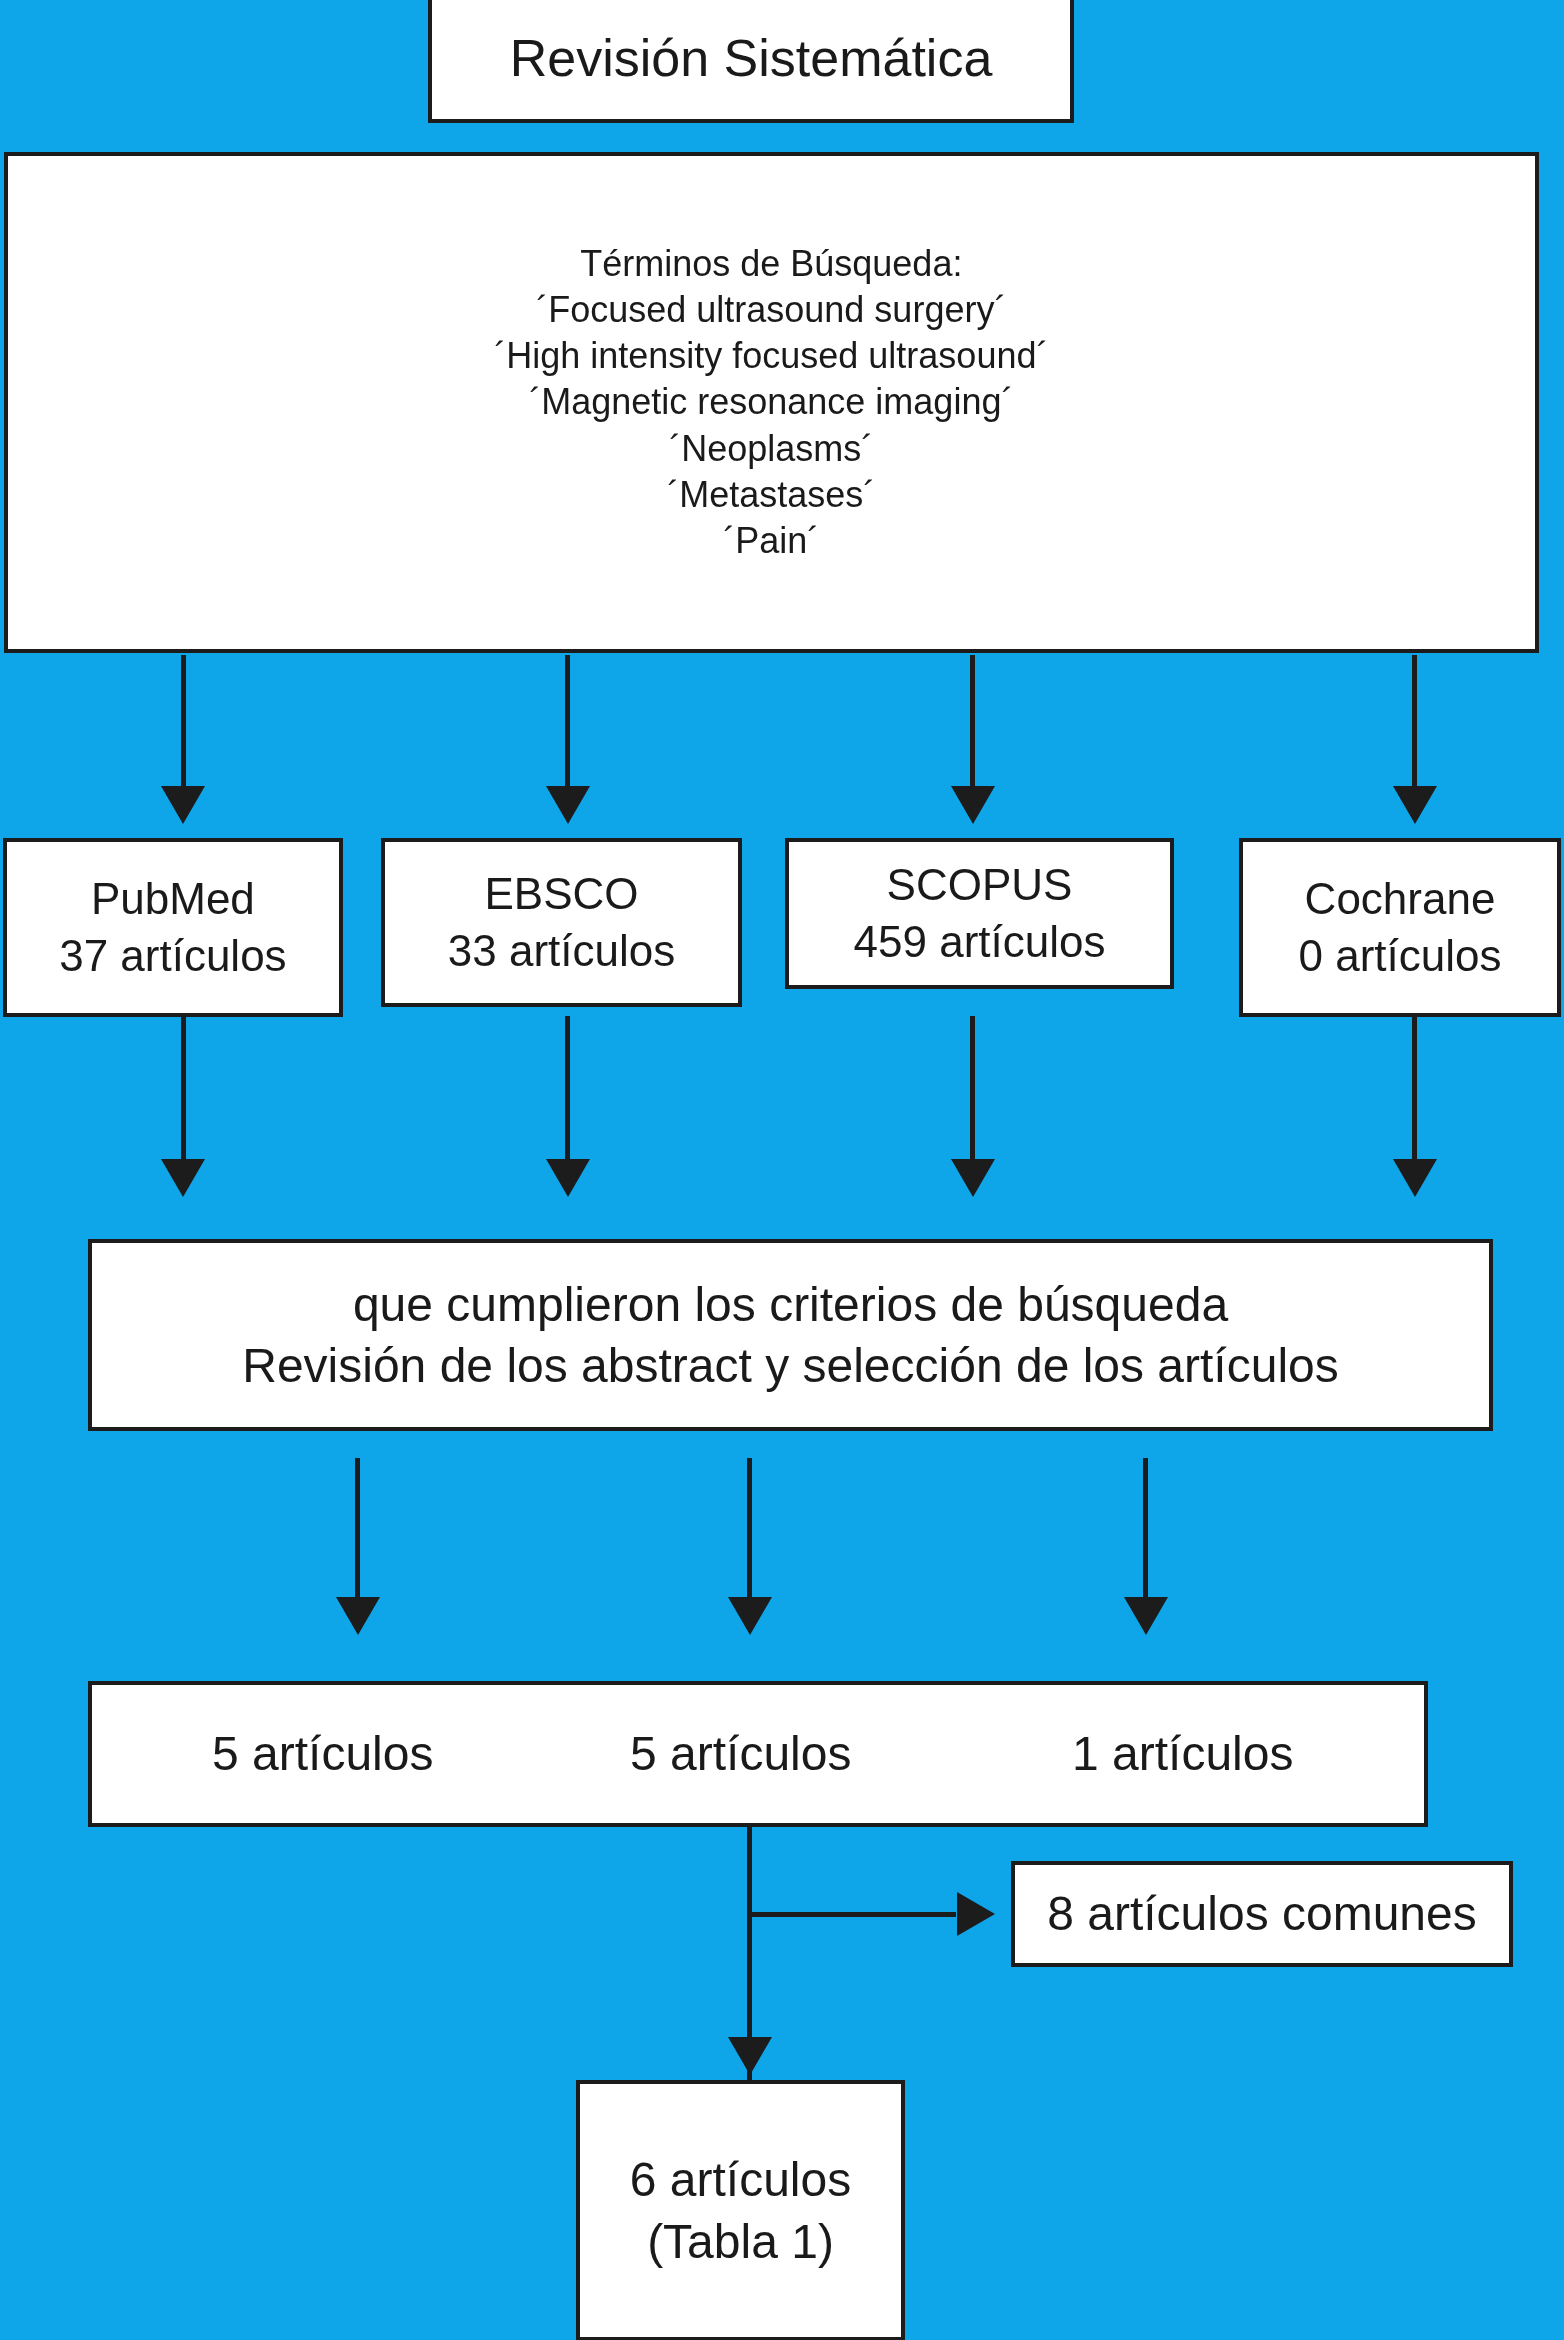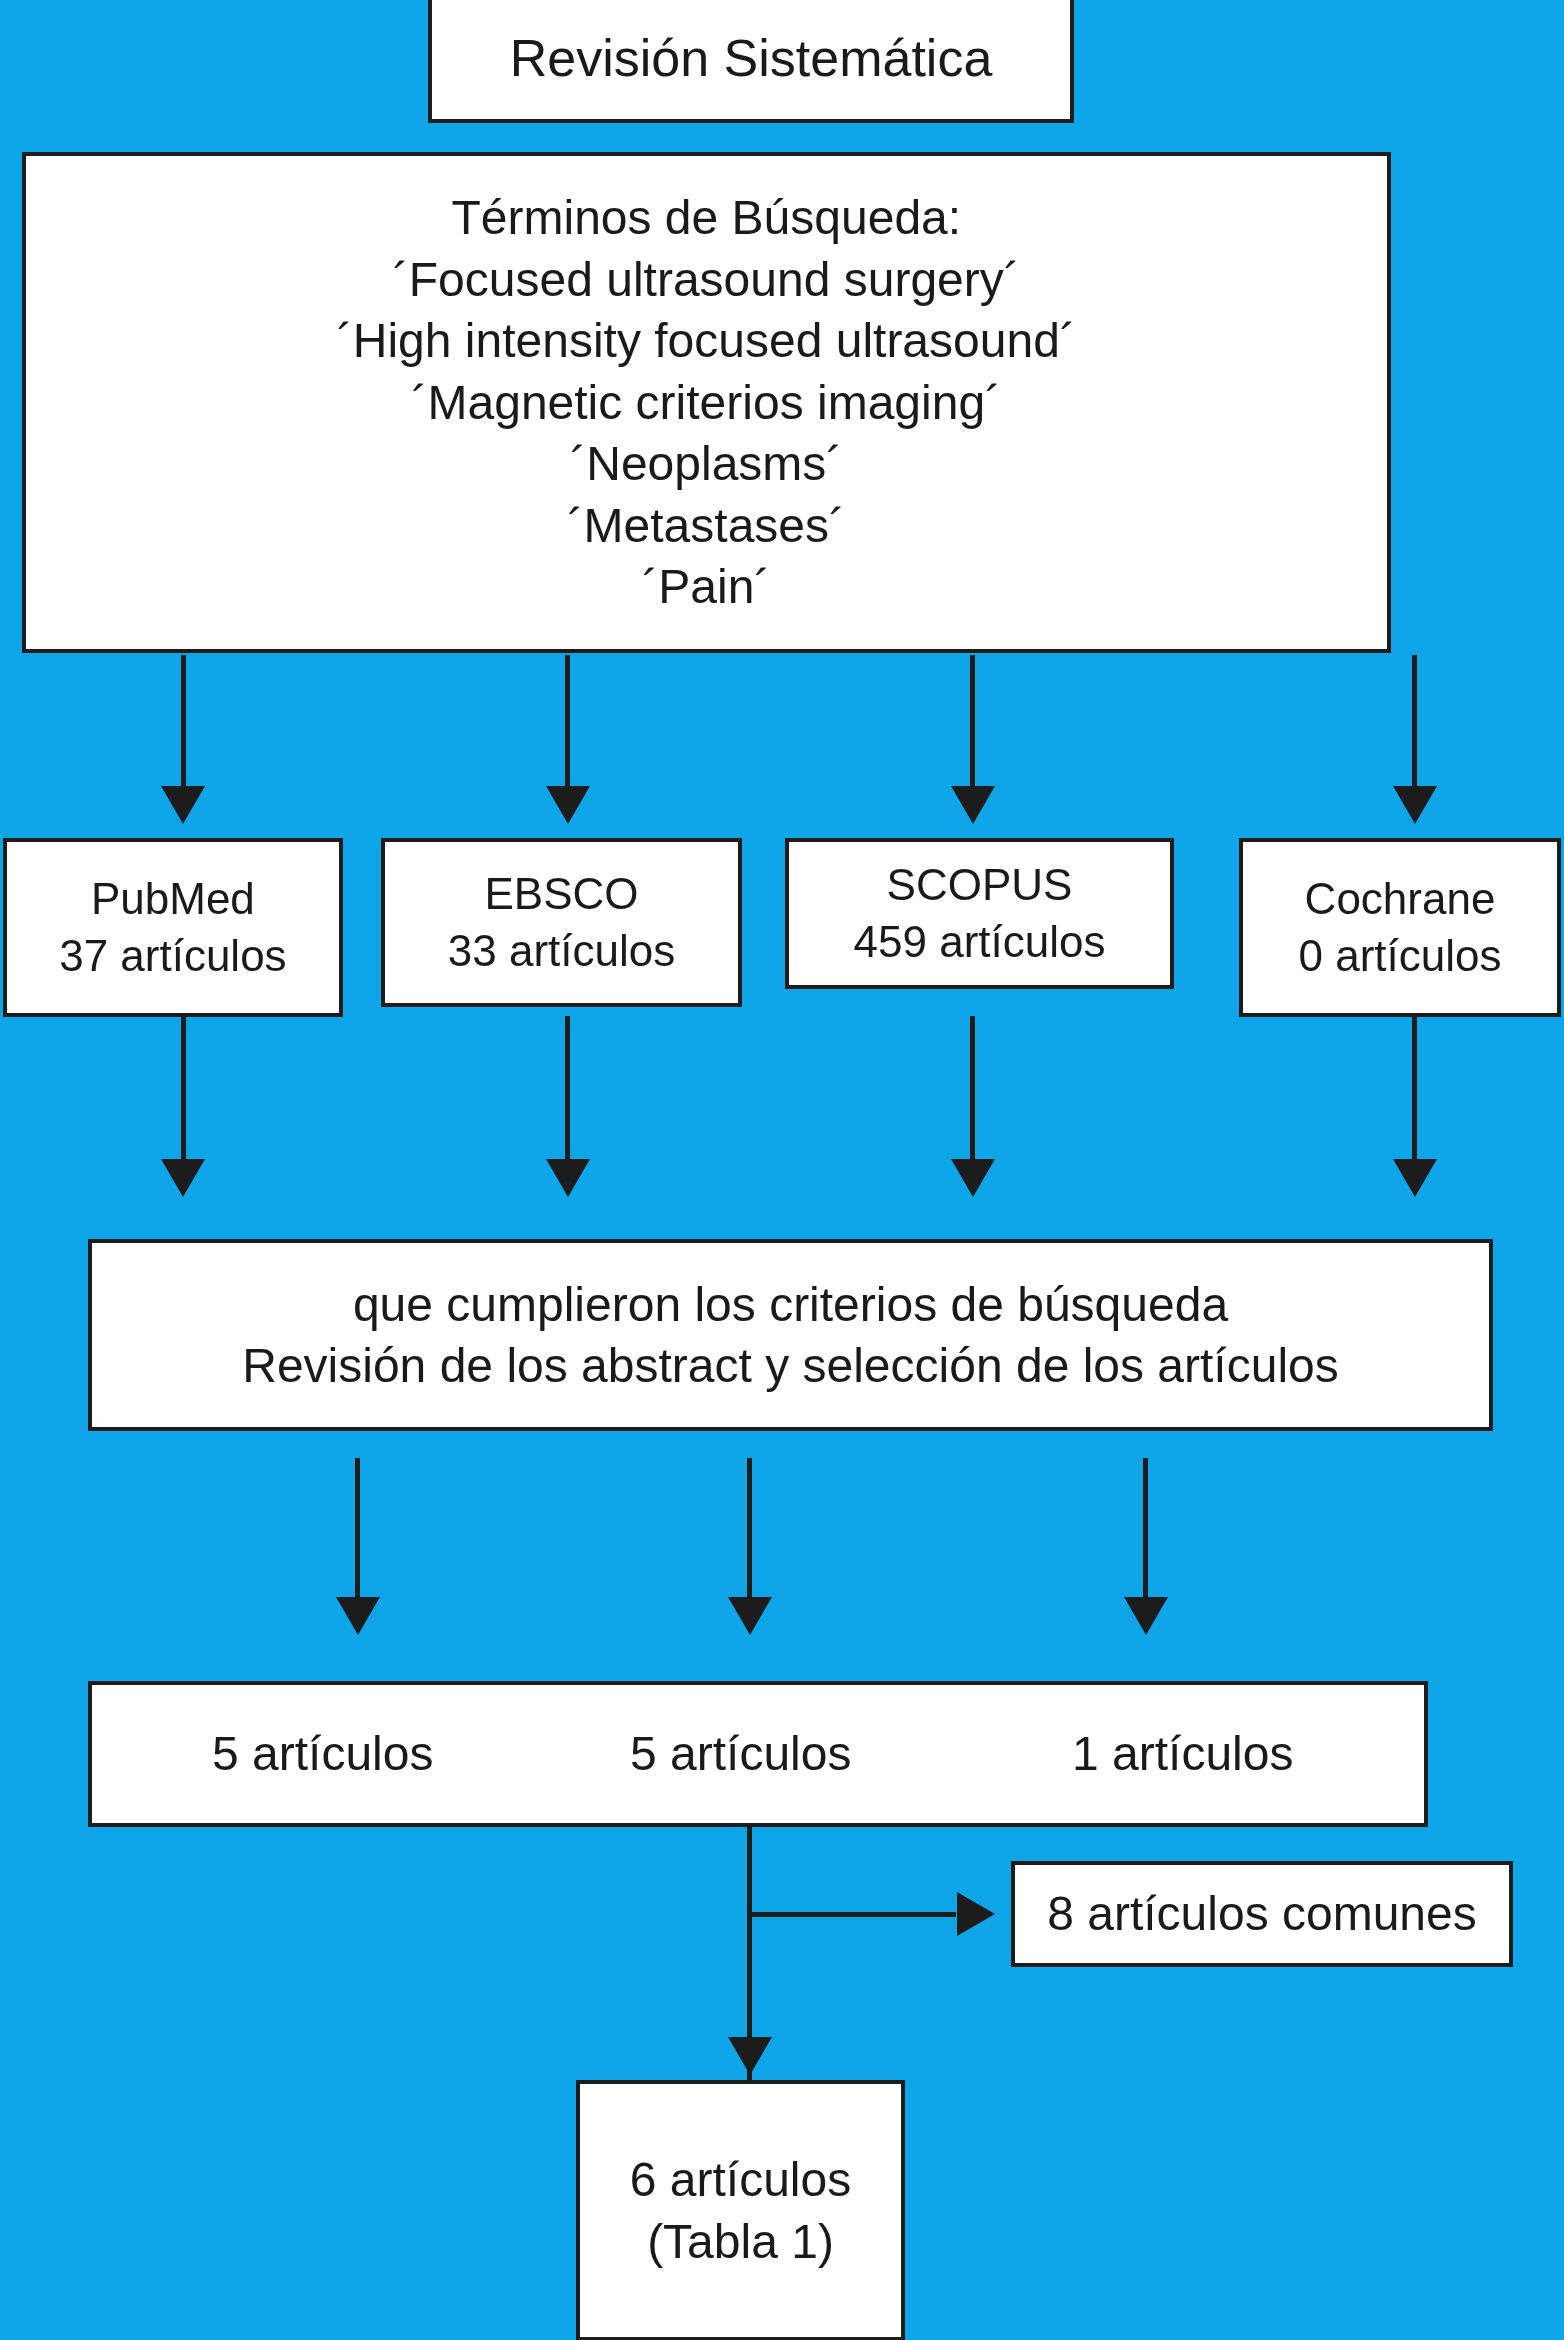--- a/index.html
+++ b/index.html
@@ -25,21 +25,21 @@
     flex-direction: column;
     align-items: center;
     justify-content: center;
     text-align: center;
     line-height: 1.28;
   }
   .node .ln { display: block; white-space: pre; }
 
   
   #title-box      { left: 428px;  top: -7.7px;   width: 646px;  height: 131px; font-size: 52px; }
-  #terms-box      { left: 3.8px;    top: 152px;  width: 1369px; height: 501px; font-size: 48px; margin-left: 18px; }
+  #terms-box      { left: 3.8px;    top: 152px;  width: 1535px; height: 501px; font-size: 36px; }
 
   #db-box-0       { left: 2.9px;    top: 838px;  width: 340px;  height: 179px; font-size: 44px; }
   #db-box-1       { left: 381px;  top: 838px;  width: 361px;  height: 169px; font-size: 44px; }
   #db-box-2       { left: 785px;  top: 838px;  width: 389px;  height: 151px; font-size: 44px; }
   #db-box-3       { left: 1239px; top: 838px;  width: 322px;  height: 179px; font-size: 44px; }
 
   #review-box     { left: 88px;   top: 1239px; width: 1405px; height: 192px; font-size: 48px; }
 
   #counts-box     { left: 88px;   top: 1681px; width: 1340px; height: 146px;
                     flex-direction: row; justify-content: flex-start; font-size: 48px; }
@@ -83,21 +83,21 @@
 <div id="canvas">
 
   <div class="node" id="title-box">
     <span class="ln">Revisión Sistemática</span>
   </div>
 
   <div class="node" id="terms-box">
     <span class="ln">Términos de Búsqueda:</span>
     <span class="ln">´Focused ultrasound surgery´</span>
     <span class="ln">´High intensity focused ultrasound´</span>
-    <span class="ln">´Magnetic criterios imaging´</span>
+    <span class="ln">´Magnetic resonance imaging´</span>
     <span class="ln">´Neoplasms´</span>
     <span class="ln">´Metastases´</span>
     <span class="ln">´Pain´</span>
   </div>
 
   <div class="vline" style="left:181px;  top:655px; height:134px;"></div>
   <div class="arrowhead-down" style="left:161px; top:786px;"></div>
 
   <div class="vline" style="left:565px;  top:655px; height:134px;"></div>
   <div class="arrowhead-down" style="left:546px; top:786px;"></div>

